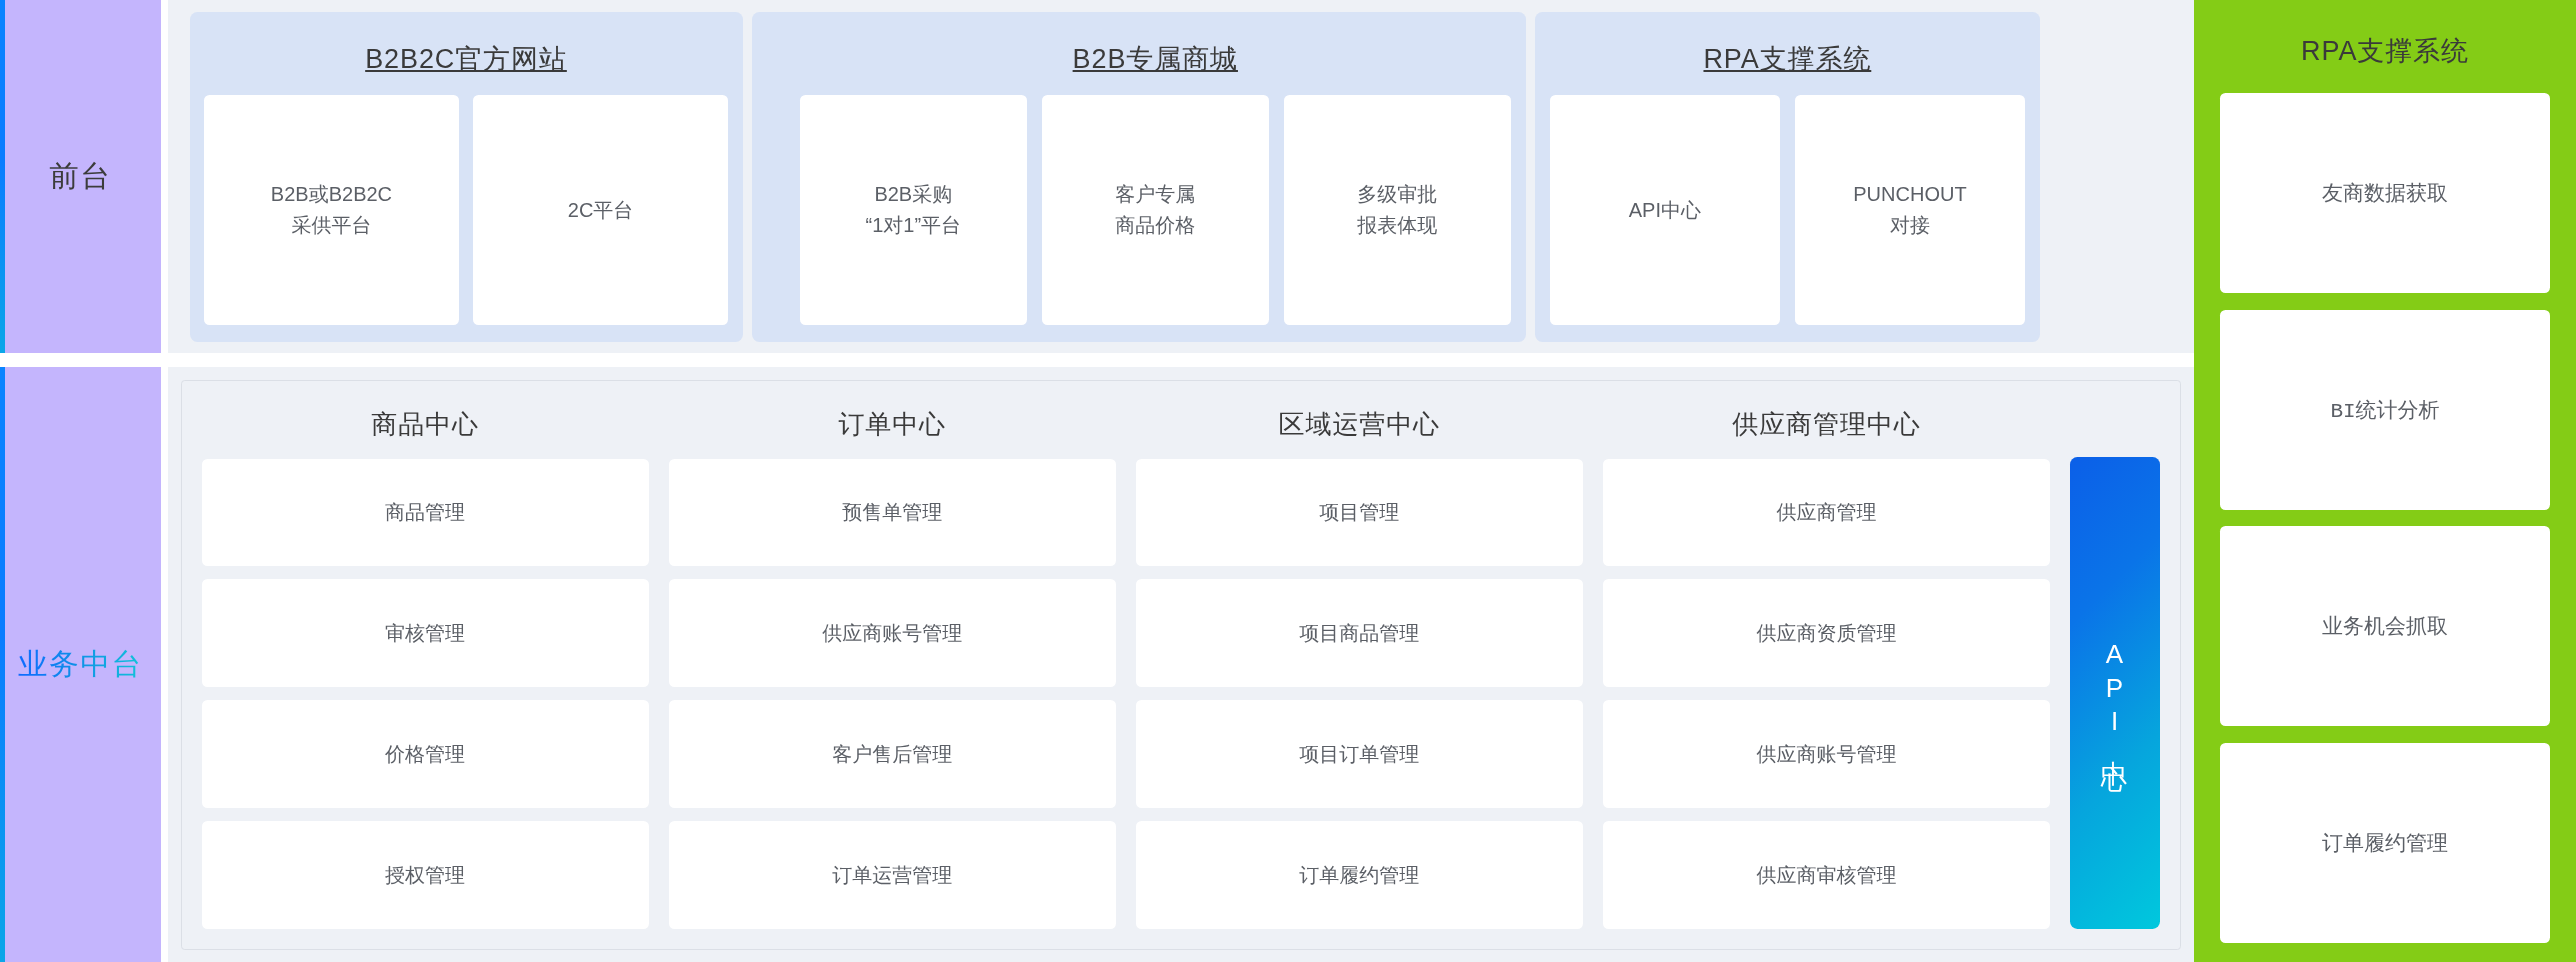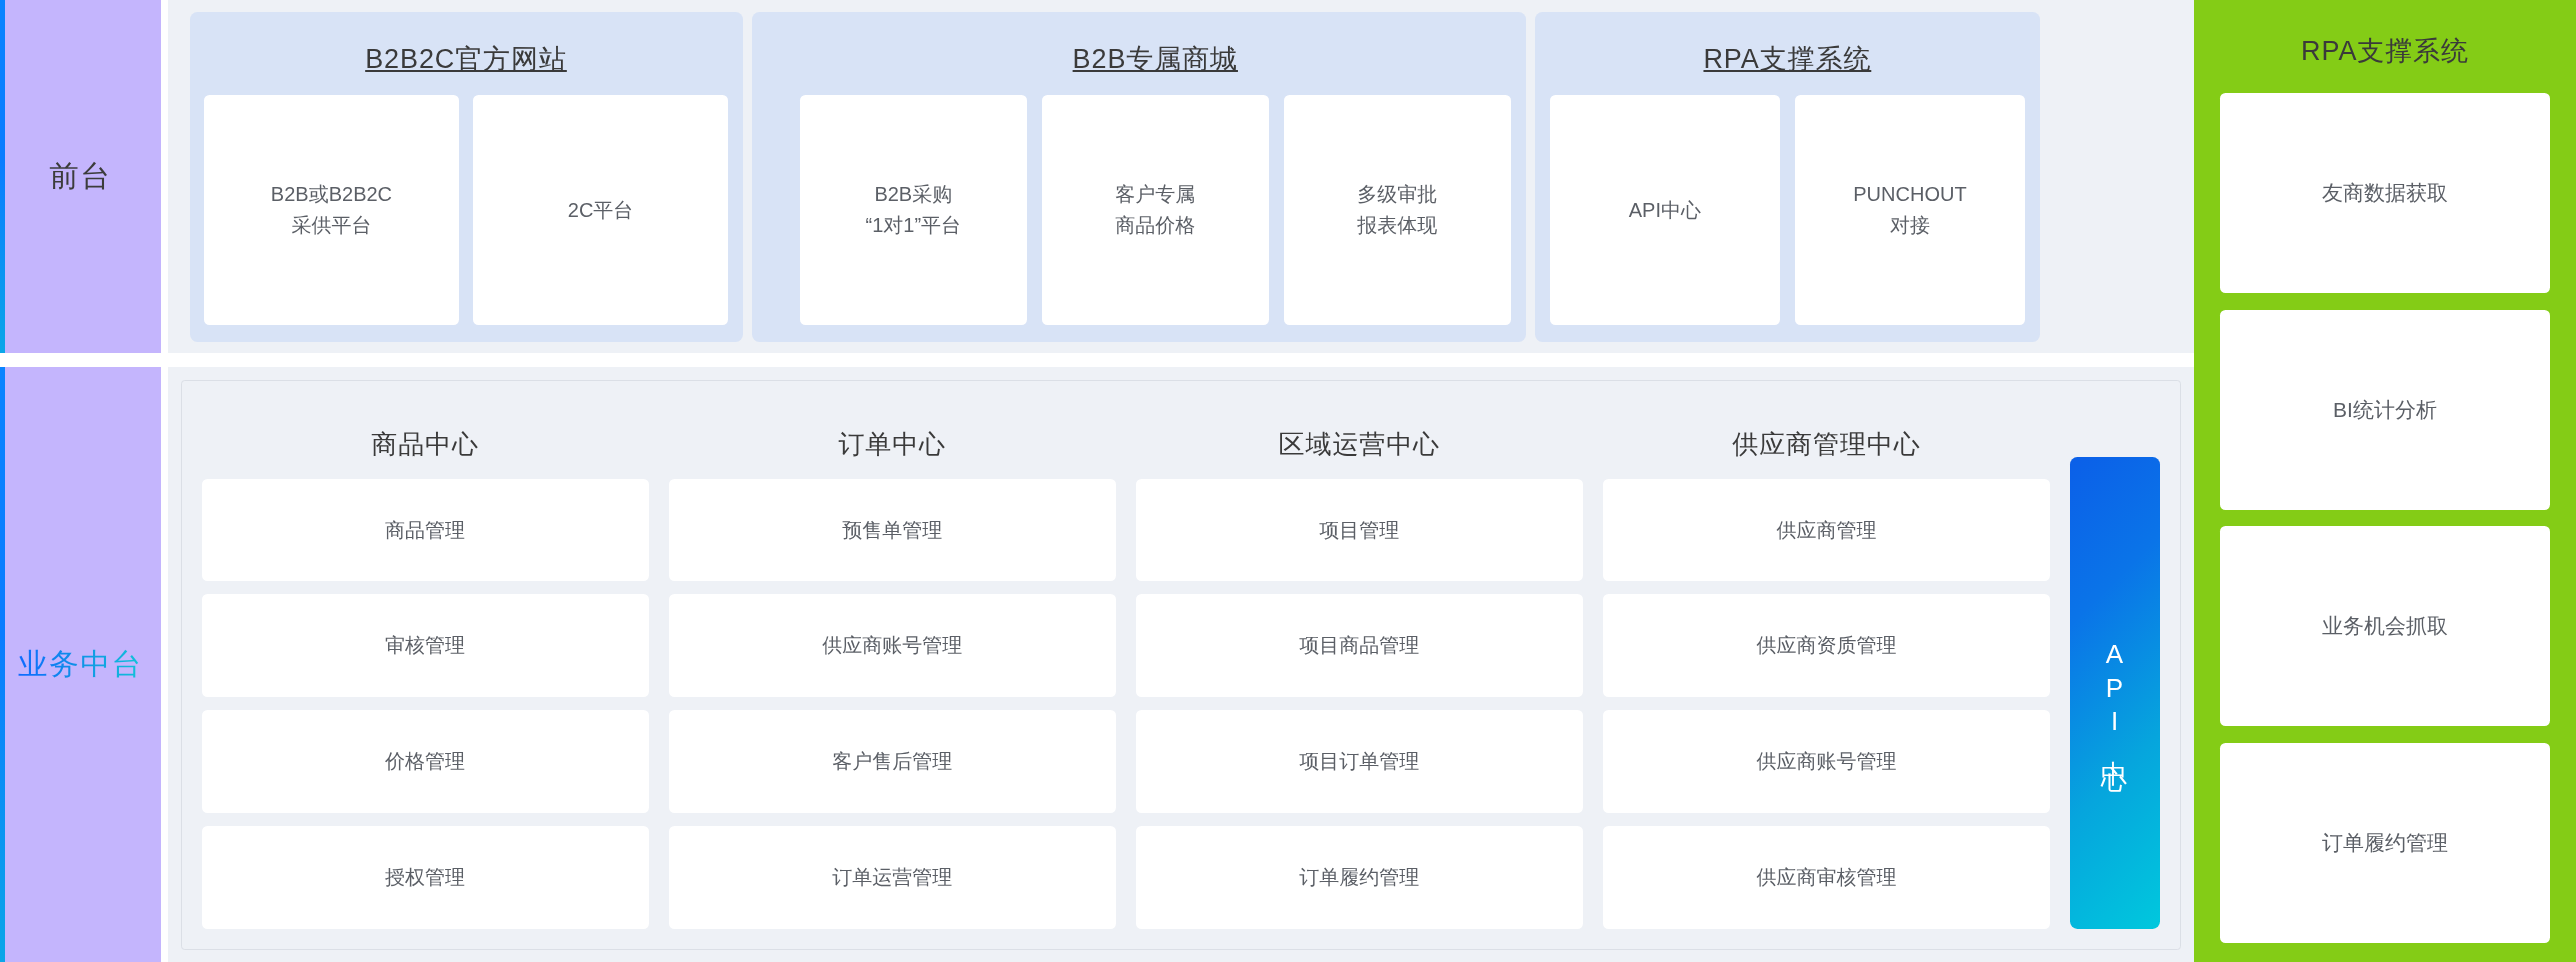--- a/index.html
+++ b/index.html
@@ -135,21 +135,21 @@
   }
   .mid-frame {
     width: 100%;
     height: 100%;
     border: 1.8px solid #dbdfe6;
     border-radius: 3.7px;
     background: #eef1f6;
     display: flex;
     align-items: stretch;
     gap: 20px;
-    padding: 33px 20px 20px 20px;
+    padding: 13px 20px 20px 20px;
   }
   .mid-col {
     flex: 1 1 0;
     display: flex;
     flex-direction: column;
     min-width: 0;
   }
   .mid-col-title {
     font-size: 26px;
     color: #3a3a3a;
@@ -220,20 +220,21 @@
     text-align: center;
     letter-spacing: 0.9px;
     margin: 33px 0 24px 0;
     white-space: nowrap;
   }
   .rpa-cards {
     flex: 1 1 auto;
     display: flex;
     flex-direction: column;
     gap: 16.6px;
+    font-family: Liberation Mono, monospace;
   }
   .rpa-card {
     flex: 1 1 0;
     background: #ffffff;
     border-radius: 5.5px;
     display: flex;
     align-items: center;
     justify-content: center;
     font-size: 21px;
     color: #5b5f66;

